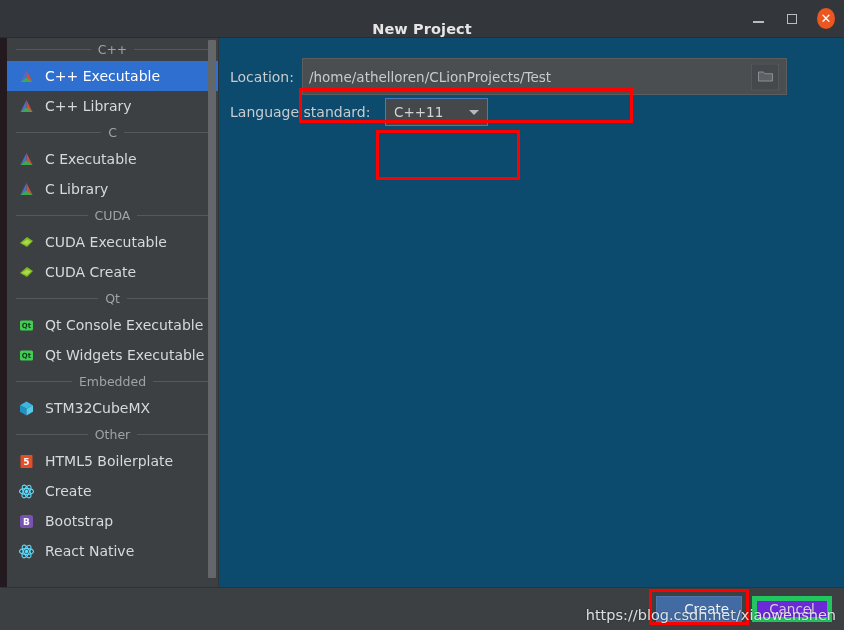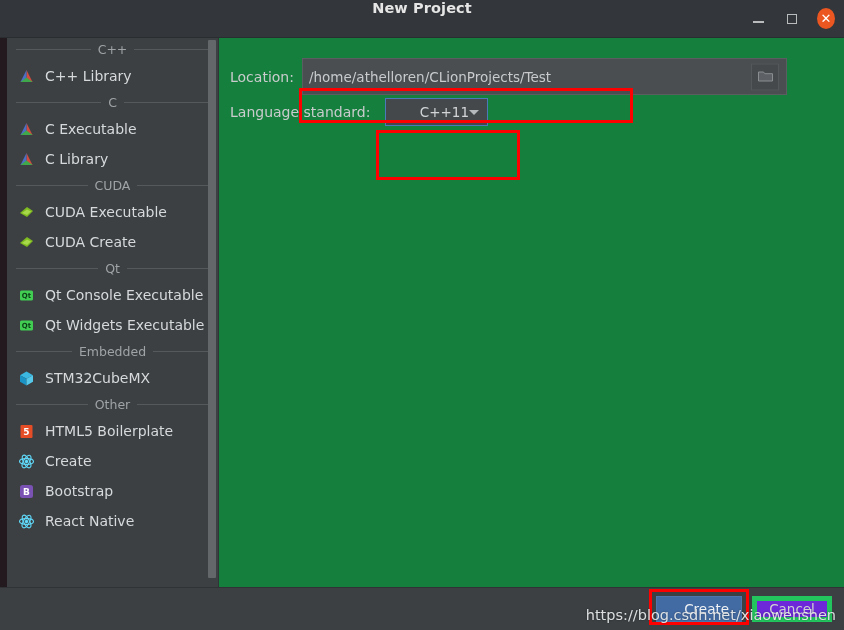--- a/index.html
+++ b/index.html
@@ -27,21 +27,21 @@
   }
 
   
   #titlebar {
     height: 37px;
     min-height: 37px;
     background: #33363a;
     border-bottom: 1px solid #2a2d30;
     position: relative;
     display: flex;
-    align-items: flex-start;
+    align-items: flex-end;
     justify-content: center;
   }
   #title-text {
     color: #e6e6e6;
     font-size: 14.5px;
     font-weight: bold;
     letter-spacing: 0.1px;
   }
   .win-controls {
     position: absolute;
@@ -166,21 +166,21 @@
     top: 2px;
     width: 8px;
     height: 538px;
     background: #63676a;
     border-radius: 1px;
   }
 
   
   #rightpane {
     flex: 1;
-    background: #15803d;
+    background: #0c4a6e;
     position: relative;
     min-width: 0;
   }
   .form-row {
     position: absolute;
     display: flex;
     align-items: center;
   }
   .field-label {
     color: #c9cbcd;
@@ -215,21 +215,21 @@
     cursor: pointer;
   }
   #lang-select {
     width: 103px;
     height: 28px;
     background: #44484b;
     border: 1.5px solid #4a78b8;
     box-sizing: border-box;
     display: flex;
     align-items: center;
-    justify-content: flex-end;
+    justify-content: space-between;
     padding: 0 8px;
     cursor: pointer;
   }
   #lang-select .val {
     color: #d2d4d6;
     font-size: 13.5px;
   }
   .caret {
     width: 0; height: 0;
     border-left: 5px solid transparent;
@@ -318,20 +318,30 @@
 
     <div id="left-strip"></div>
 
     <div id="sidebar">
       <div id="sidebar-scroll">
           <div class="section-head">
             <span class="rule"></span>
             <span class="stitle">C++</span>
             <span class="rule"></span>
           </div>
+          <div class="list-item selected">
+            <span class="icon-box">
+              <svg width="17" height="17" viewBox="0 0 17 17">
+                <polygon points="8.5,2 14.5,14 8.5,14" fill="#d24b3e"></polygon>
+                <polygon points="8.5,2 2.5,14 8.5,14" fill="#4b6fc4"></polygon>
+                <polygon points="2.5,14 14.5,14 8.5,9.5" fill="#3fa84a"></polygon>
+              </svg>
+            </span>
+            <span class="label">C++ Executable</span>
+          </div>
           <div class="list-item">
             <span class="icon-box">
               <svg width="17" height="17" viewBox="0 0 17 17">
                 <polygon points="8.5,2 14.5,14 8.5,14" fill="#d24b3e"></polygon>
                 <polygon points="8.5,2 2.5,14 8.5,14" fill="#4b6fc4"></polygon>
                 <polygon points="2.5,14 14.5,14 8.5,9.5" fill="#3fa84a"></polygon>
               </svg>
             </span>
             <span class="label">C++ Library</span>
           </div>

